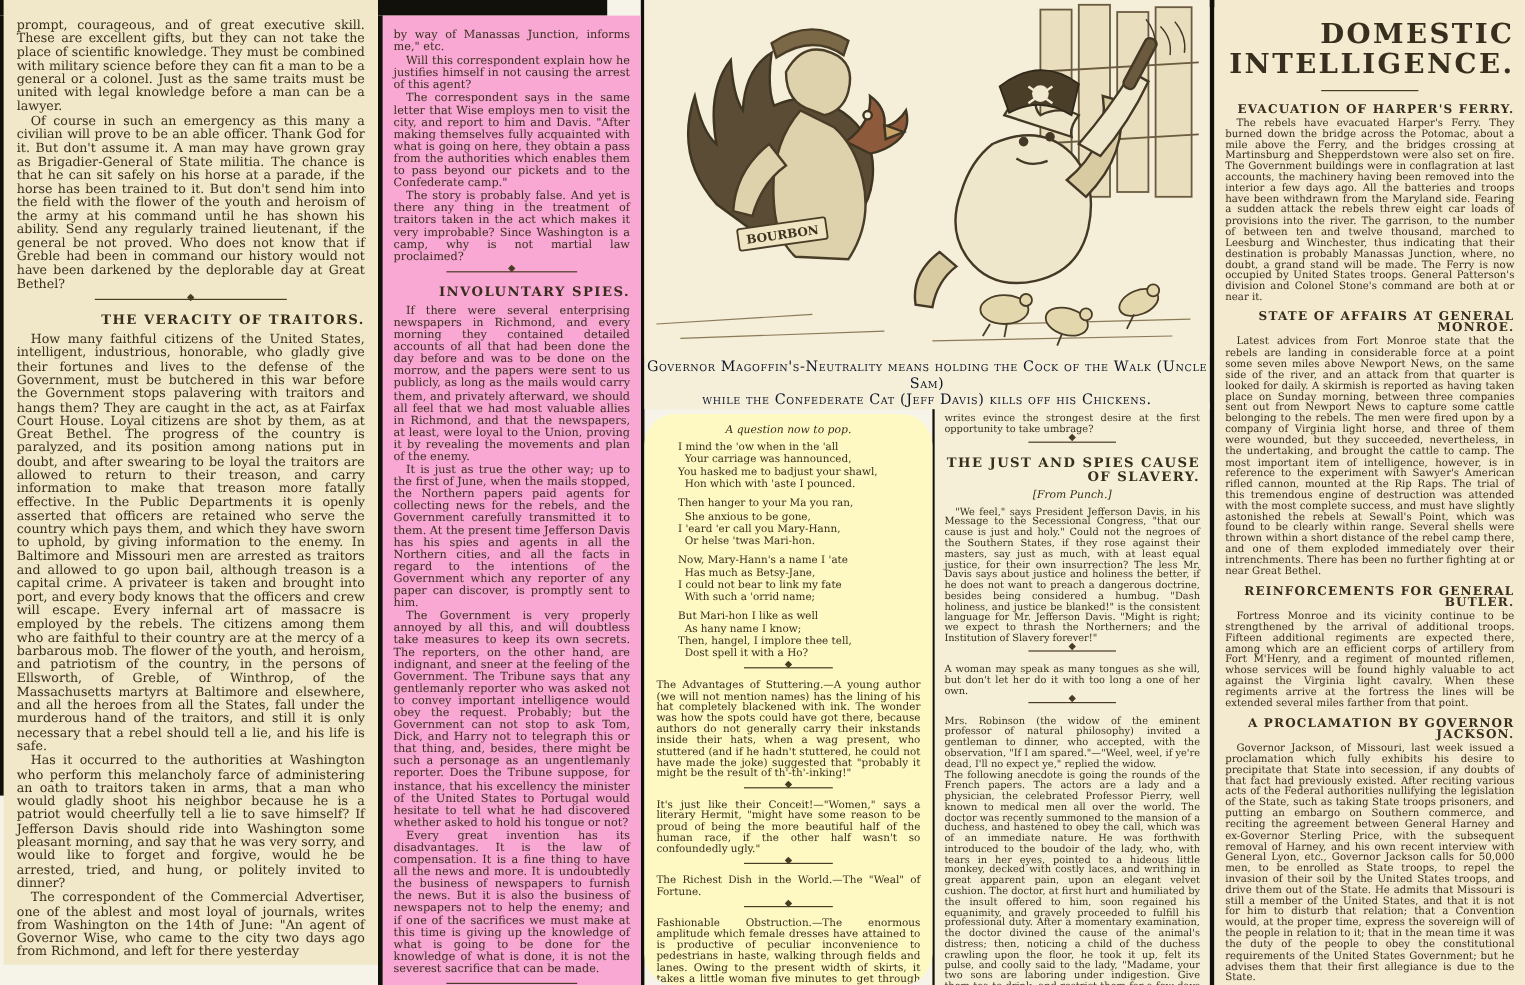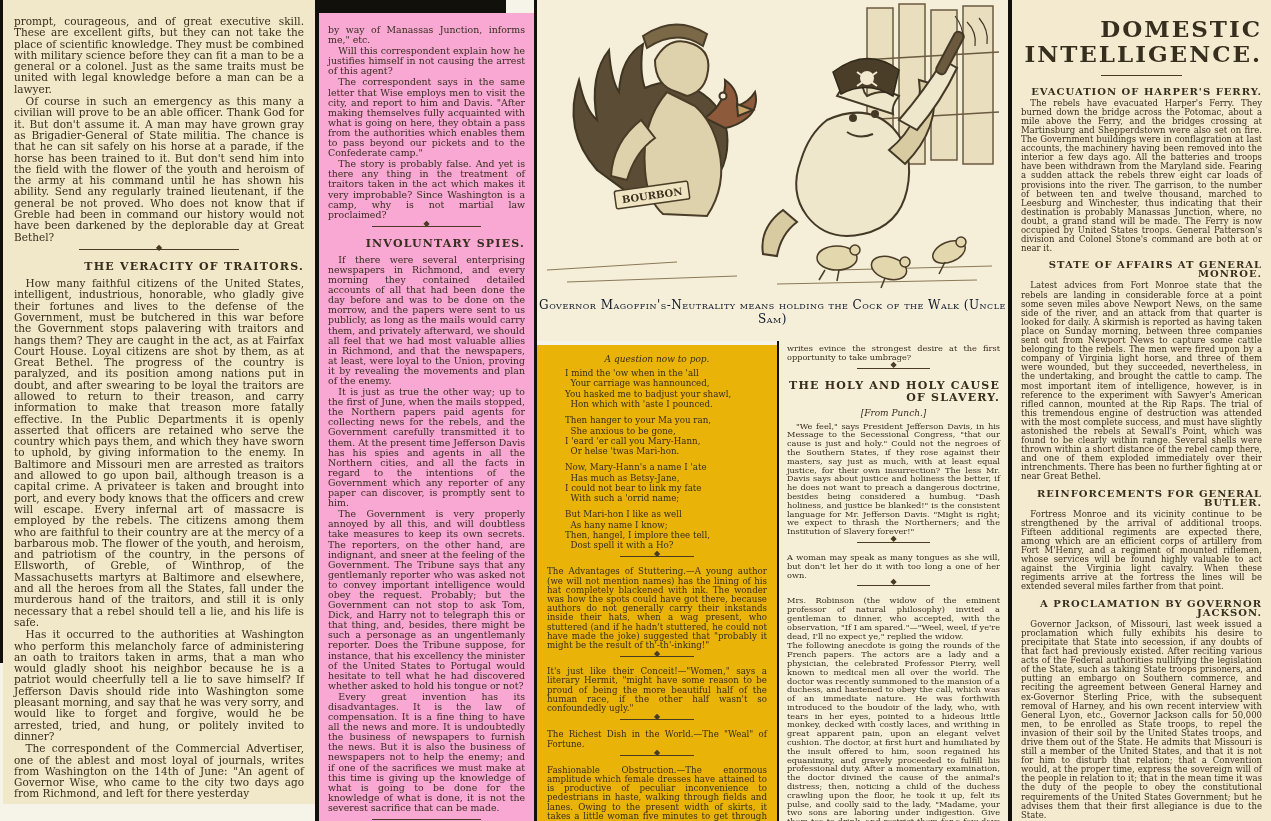--- a/index.html
+++ b/index.html
@@ -19,21 +19,21 @@
   .stanza-gap{height:6px;}
   .rule{width:34%;margin:6px auto;border:0;border-top:1px solid #4a3c24;position:relative;height:4px;}
   .rule.fancy::after{content:"◆";position:absolute;left:50%;top:-8px;transform:translateX(-50%);
                      font-size:8px;color:#4a3c24;background:inherit;}
   .rule.double{border-bottom:1px solid #4a3c24;height:2px;}
   .rule.wide{width:55%;}
   
   #col1{left:3px;top:0;width:312px;height:804px;padding:16px 11px;font-size:10.5px;line-height:11.3px;background:#f1e8c9;}
   #col2{left:319px;top:13px;width:215px;height:808px;padding:12px 9px;font-size:9.4px;line-height:10.1px;background:#f9a8d4;}
   #cartoon-panel{left:537px;top:0;width:471px;height:341px;background:#f5eed8;}
-  #col3{left:537px;top:345px;width:240px;height:476px;padding:8px 10px;font-size:8.7px;line-height:9.2px;background:#eab308;}
+  #col3{left:537px;top:345px;width:240px;height:476px;padding:8px 10px;font-size:8.7px;line-height:9.2px;background:#fef9c3;border-radius:26px;}
   #col4{left:779px;top:336px;width:229px;height:485px;padding:8px 8px;font-size:8.2px;line-height:8.8px;background:#f6efd7;}
   #col5{left:1012px;top:0;width:259px;height:821px;padding:12px 9px;font-size:8.5px;line-height:9.1px;background:#f3ead0;}
   #caption{position:absolute;left:0;right:0;top:298px;text-align:center;color:#0f172a;}
   #caption .cap1{font-variant:small-caps;font-size:12px;letter-spacing:0.5px;}
   #caption .cap2{font-variant:small-caps;font-size:12px;letter-spacing:0.5px;}
   svg{display:block;}
 </style>
 </head>
 <body>
 
@@ -77,21 +77,21 @@
       <div class="rule fancy"></div>
       <p class="noindent">It's just like their Conceit!—"Women," says a literary Hermit, "might have some reason to be proud of being the more beautiful half of the human race, if the other half wasn't so confoundedly ugly."</p>
       <div class="rule fancy"></div>
       <p class="noindent">The Richest Dish in the World.—The "Weal" of Fortune.</p>
       <div class="rule fancy"></div>
       <p class="noindent">Fashionable Obstruction.—The enormous amplitude which female dresses have attained to is productive of peculiar inconvenience to pedestrians in haste, walking through fields and lanes. Owing to the present width of skirts, it takes a little woman five minutes to get through a great gate.</p>
     </div>
   <div id="col4" class="paper">
       <p class="noindent">writes evince the strongest desire at the first opportunity to take umbrage?</p>
       <div class="rule fancy"></div>
-      <div class="head h-std">THE HOLY AND HOLY CAUSE OF SLAVERY.</div>
+      <div class="head h-std">THE JUST AND SPIES CAUSE OF SLAVERY.</div>
       <div class="note">[From Punch.]</div>
       <p>"We feel," says President Jefferson Davis, in his Message to the Secessional Congress, "that our cause is just and holy." Could not the negroes of the Southern States, if they rose against their masters, say just as much, with at least equal justice, for their own insurrection? The less Mr. Davis says about justice and holiness the better, if he does not want to preach a dangerous doctrine, besides being considered a humbug. "Dash holiness, and justice be blanked!" is the consistent language for Mr. Jefferson Davis. "Might is right; we expect to thrash the Northerners; and the Institution of Slavery forever!"</p>
       <div class="rule fancy"></div>
       <p class="noindent">A woman may speak as many tongues as she will, but don't let her do it with too long a one of her own.</p>
       <div class="rule fancy"></div>
       <p class="noindent">Mrs. Robinson (the widow of the eminent professor of natural philosophy) invited a gentleman to dinner, who accepted, with the observation, "If I am spared."—"Weel, weel, if ye're dead, I'll no expect ye," replied the widow.</p>
       <p class="noindent">The following anecdote is going the rounds of the French papers. The actors are a lady and a physician, the celebrated Professor Pierry, well known to medical men all over the world. The doctor was recently summoned to the mansion of a duchess, and hastened to obey the call, which was of an immediate nature. He was forthwith introduced to the boudoir of the lady, who, with tears in her eyes, pointed to a hideous little monkey, decked with costly laces, and writhing in great apparent pain, upon an elegant velvet cushion. The doctor, at first hurt and humiliated by the insult offered to him, soon regained his equanimity, and gravely proceeded to fulfill his professional duty. After a momentary examination, the doctor divined the cause of the animal's distress; then, noticing a child of the duchess crawling upon the floor, he took it up, felt its pulse, and coolly said to the lady, "Madame, your two sons are laboring under indigestion. Give them tea to drink, and restrict them for a few days to a simple diet. No other prescription is necessary." And, making a polite bow to the duchess, Pierry departed, leaving the duchess in a state of stupefied amazement and rage, easy to imagine, but utterly impossible to describe.</p>
     </div>
   <div id="col5" class="paper">
       <div class="head h-huge">DOMESTIC INTELLIGENCE.</div>
@@ -177,16 +177,17 @@
         <ellipse cx="412" cy="252" rx="17" ry="10" transform="rotate(-22 412 252)"></ellipse>
         <circle cx="424" cy="242" r="5"></circle>
         <line x1="288" y1="270" x2="282" y2="280"></line>
         <line x1="302" y1="270" x2="300" y2="281"></line>
         <line x1="348" y1="278" x2="344" y2="288"></line>
         <line x1="408" y1="262" x2="402" y2="274"></line>
       </g>
     </svg>
     <div id="caption">
       <div class="cap1">Governor Magoffin's-Neutrality means holding the Cock of the Walk (Uncle Sam)</div>
+      <div class="cap2">while the Confederate Cat (Jeff Davis) kills off his Chickens.</div>
     </div>
   </div>
 
 </div>
 
 </body></html>

